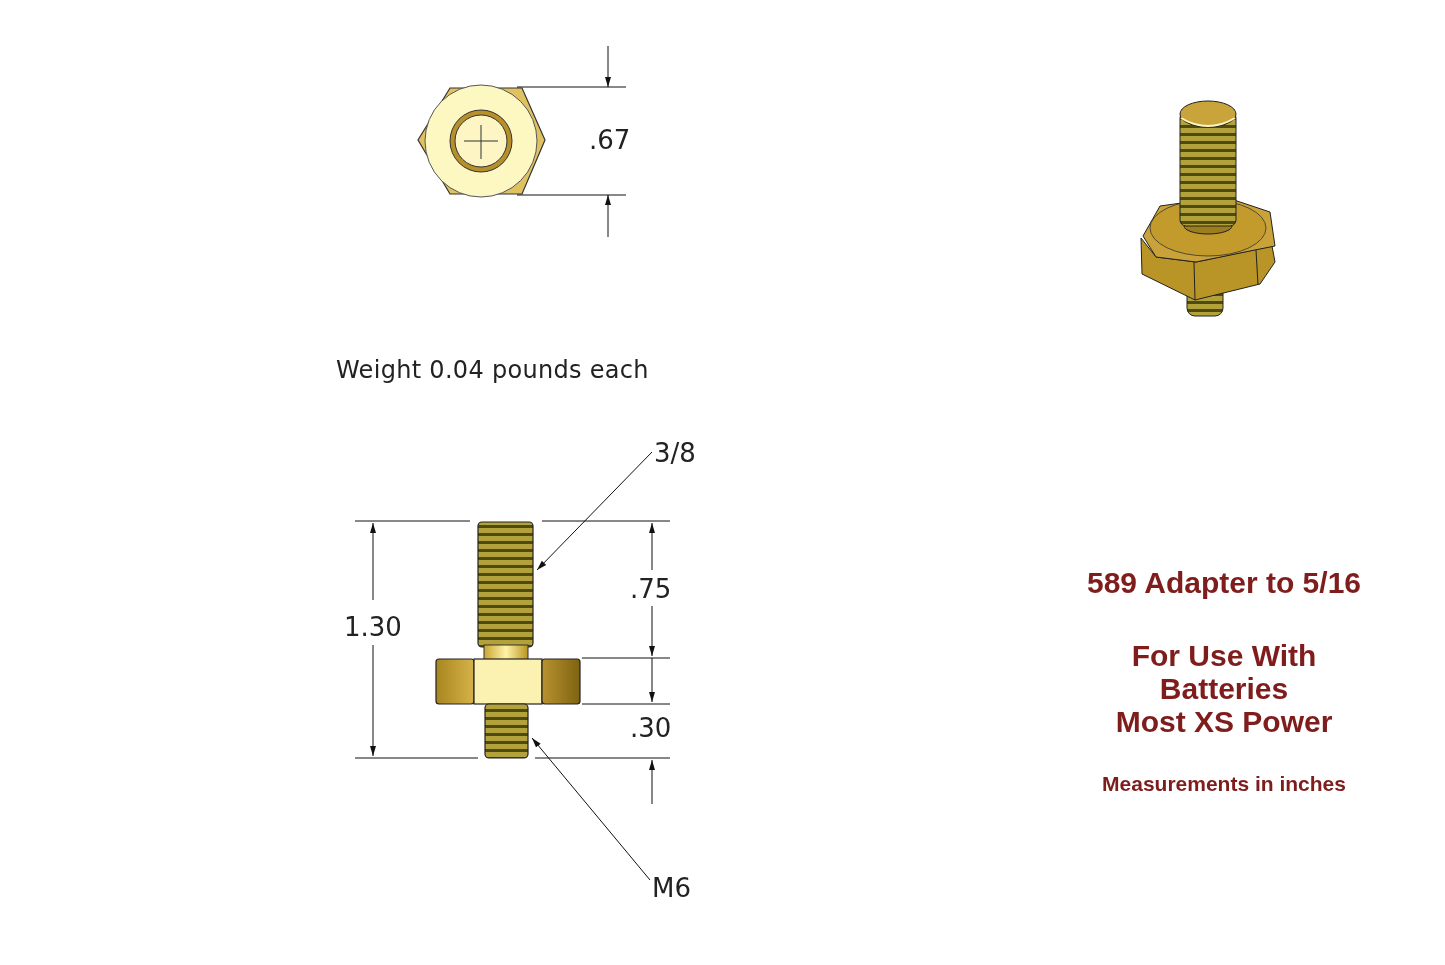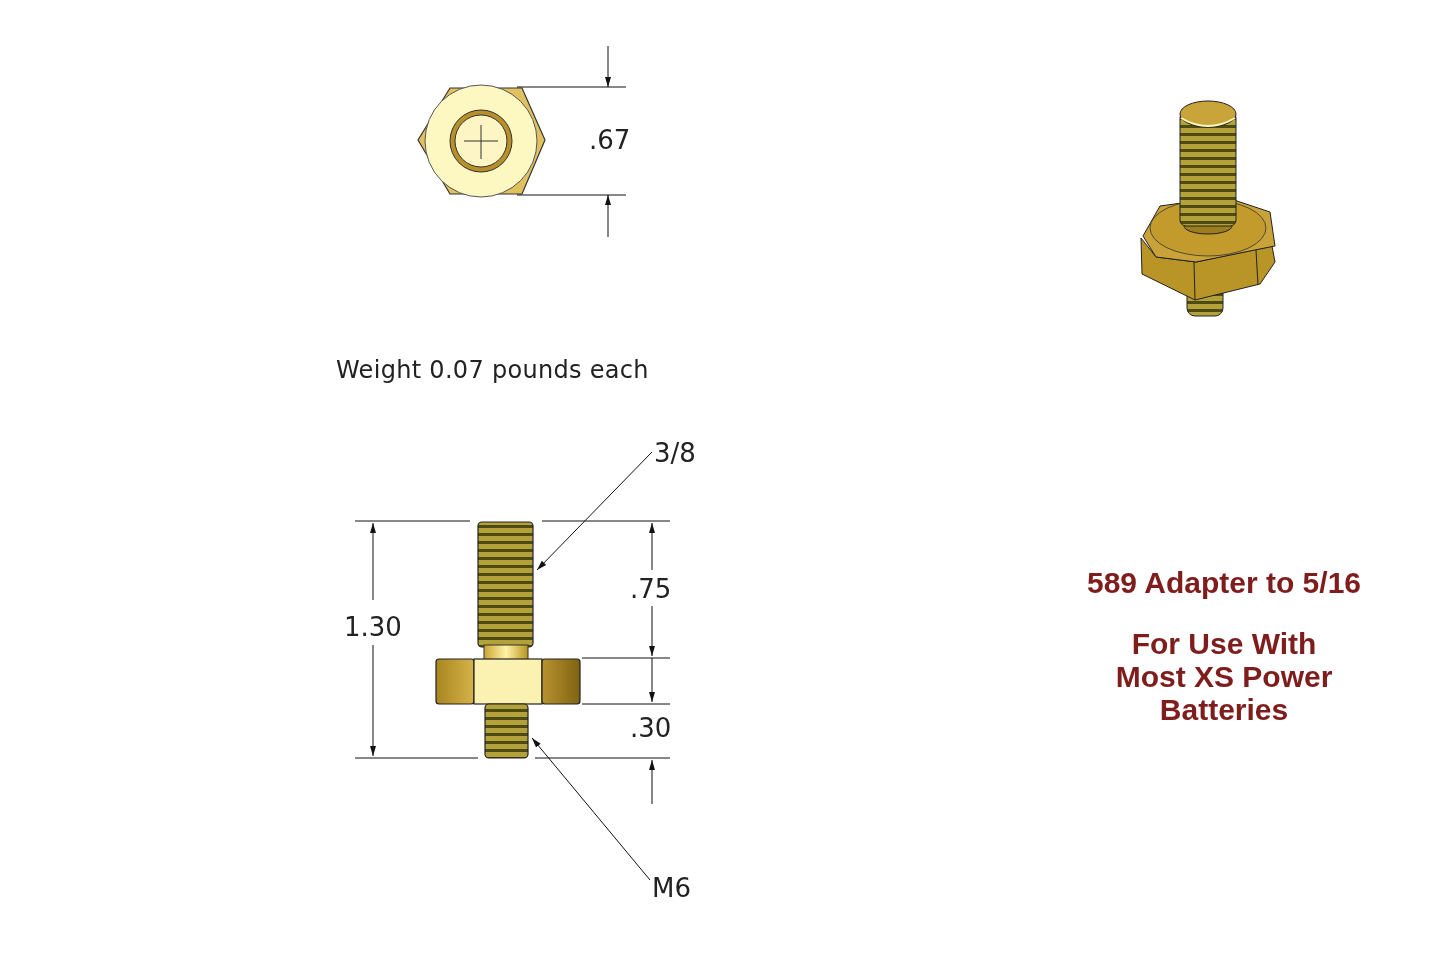--- a/index.html
+++ b/index.html
@@ -2,21 +2,21 @@
 <html><head>
 <meta charset="utf-8">
 <style>
   html,body{margin:0;padding:0;background:#ffffff;}
   body{width:1445px;height:965px;position:relative;overflow:hidden;font-family:"DejaVu Sans",sans-serif;}
   svg{position:absolute;left:0;top:0;}
   .dimtxt{font-family:"DejaVu Sans",sans-serif;font-size:26px;fill:#222;}
   .weight{position:absolute;left:336px;top:356px;font-size:24px;color:#222;font-family:"DejaVu Sans",sans-serif;letter-spacing:0.3px;}
   .title-block{position:absolute;left:1050px;top:566px;width:348px;text-align:center;color:#7f1d1d;font-family:"Liberation Sans",sans-serif;font-weight:bold;}
   .t1{font-size:30px;line-height:33px;}
-  .t2{font-size:30px;line-height:33px;margin-top:28px;}
+  .t2{font-size:30px;line-height:33px;margin-top:40px;}
   .t3{font-size:21px;margin-top:34px;}
 </style>
 </head>
 <body>
 
 <svg width="1445" height="965" viewBox="0 0 1445 965">
   <defs>
     <pattern id="thread" width="10" height="8" patternUnits="userSpaceOnUse">
       <rect width="10" height="8" fill="#b3a23a"></rect>
       <rect y="5" width="10" height="3" fill="#4e4a14"></rect>
@@ -103,20 +103,21 @@
     <ellipse cx="1208" cy="228" rx="58" ry="28" fill="#c29b2c" stroke="#333" stroke-width="0.8"></ellipse>
 
     <ellipse cx="1208" cy="226" rx="24" ry="8" fill="#9e7d1e" stroke="#222" stroke-width="1"></ellipse>
 
     <rect x="1180" y="112" width="56" height="114" rx="6" fill="url(#thread)" stroke="#222" stroke-width="1"></rect>
     <ellipse cx="1208" cy="114" rx="28" ry="13" fill="#c8a43a" stroke="#222" stroke-width="1"></ellipse>
     <path d="M1181,118 Q1208,134 1235,118" fill="none" stroke="#fff6c0" stroke-width="2"></path>
   </g>
 </svg>
 
-<div class="weight">Weight 0.07 pounds each</div>
+<div class="weight">Weight 0.04 pounds each</div>
 
 <div class="title-block">
   <div class="t1">589 Adapter to 5/16</div>
   <div class="t2">For Use With</div>
+  <div class="t1">Batteries</div>
   <div class="t1">Most XS Power</div>
-  <div class="t1">Batteries</div>
+  <div class="t3">Measurements in inches</div>
 </div>
 
 </body></html>

